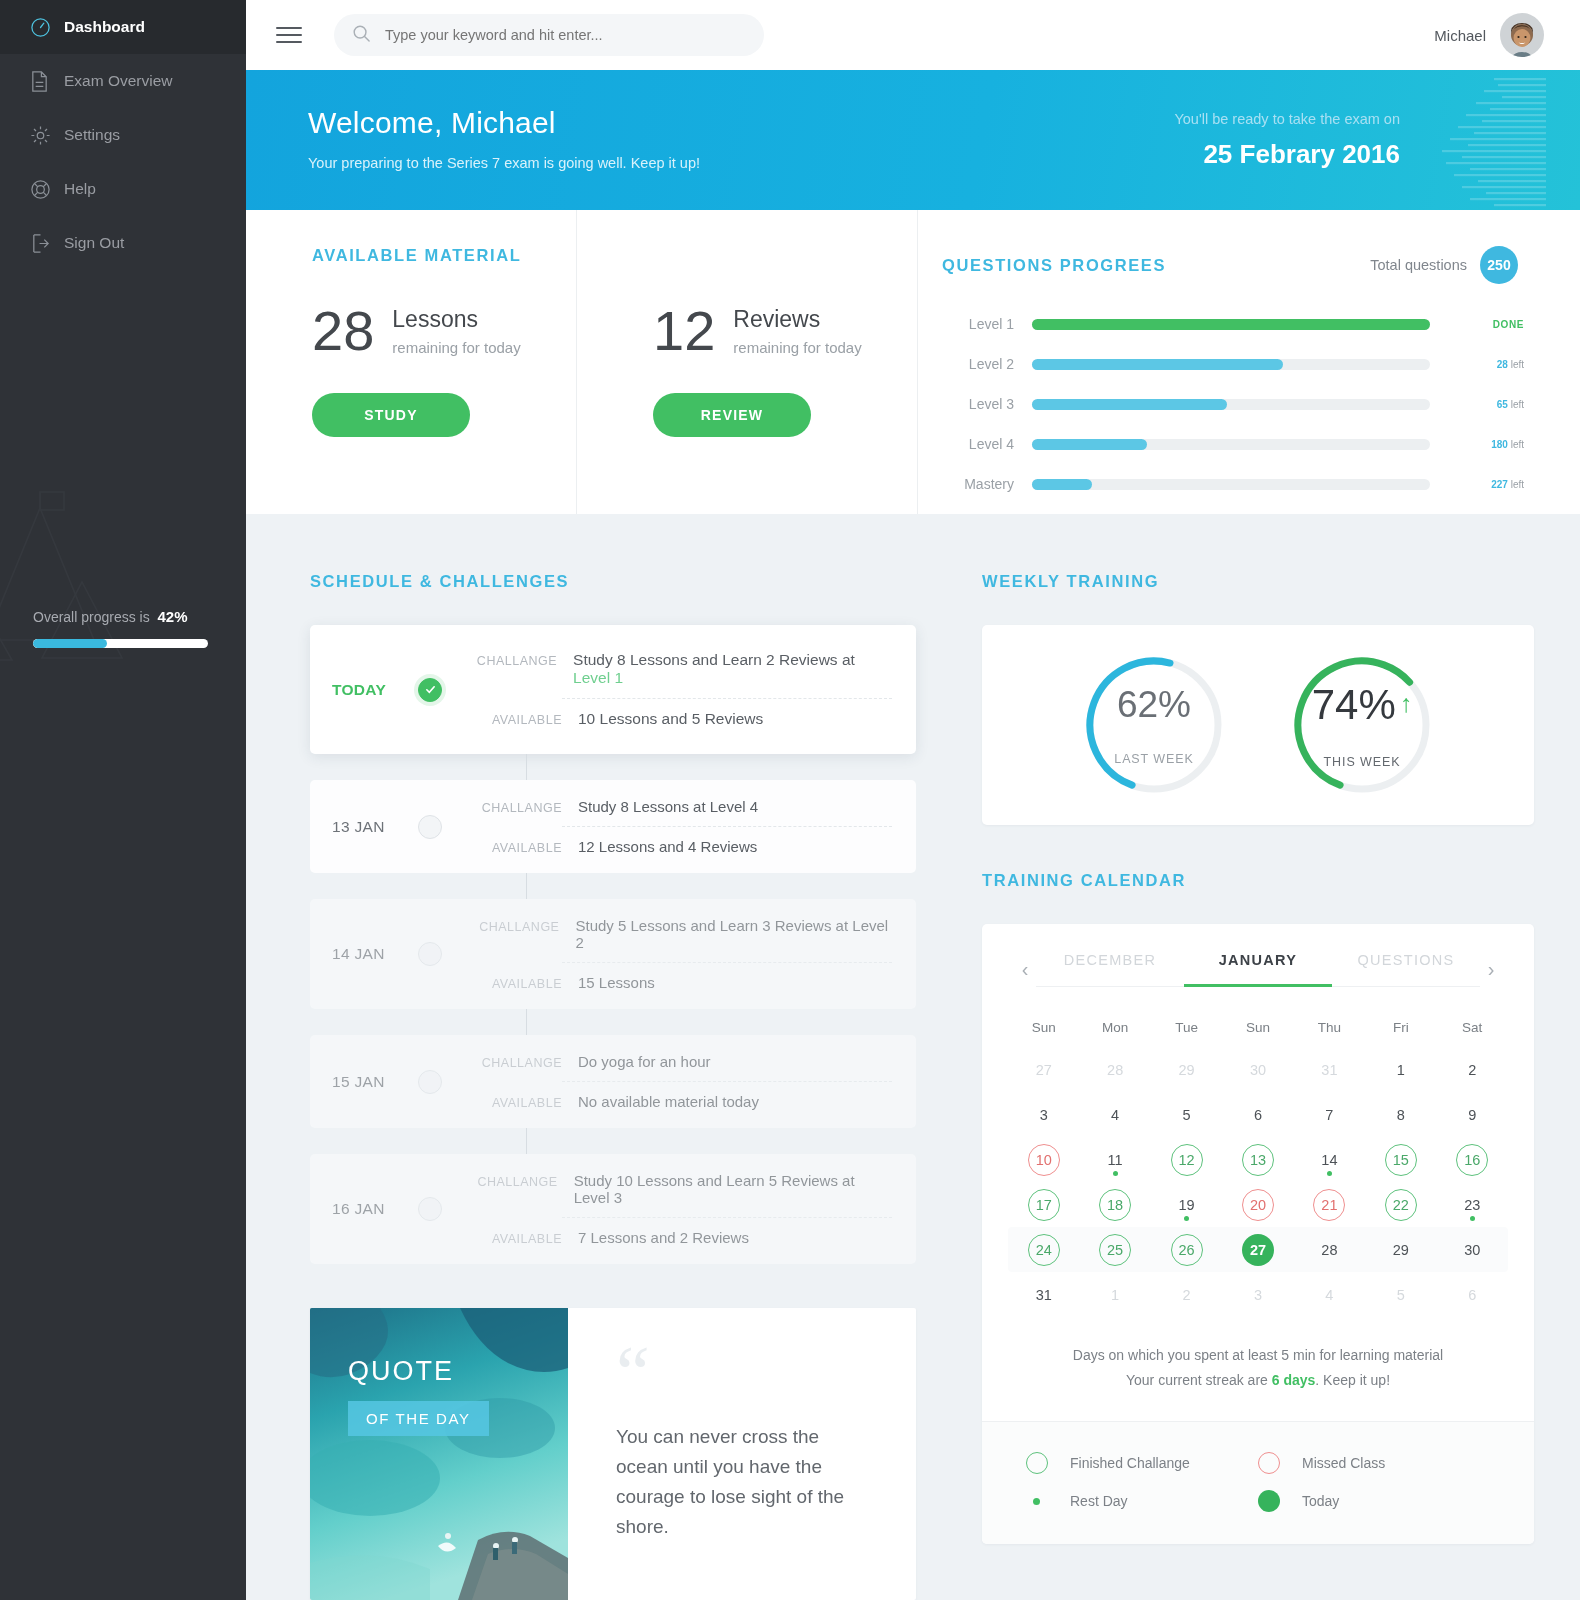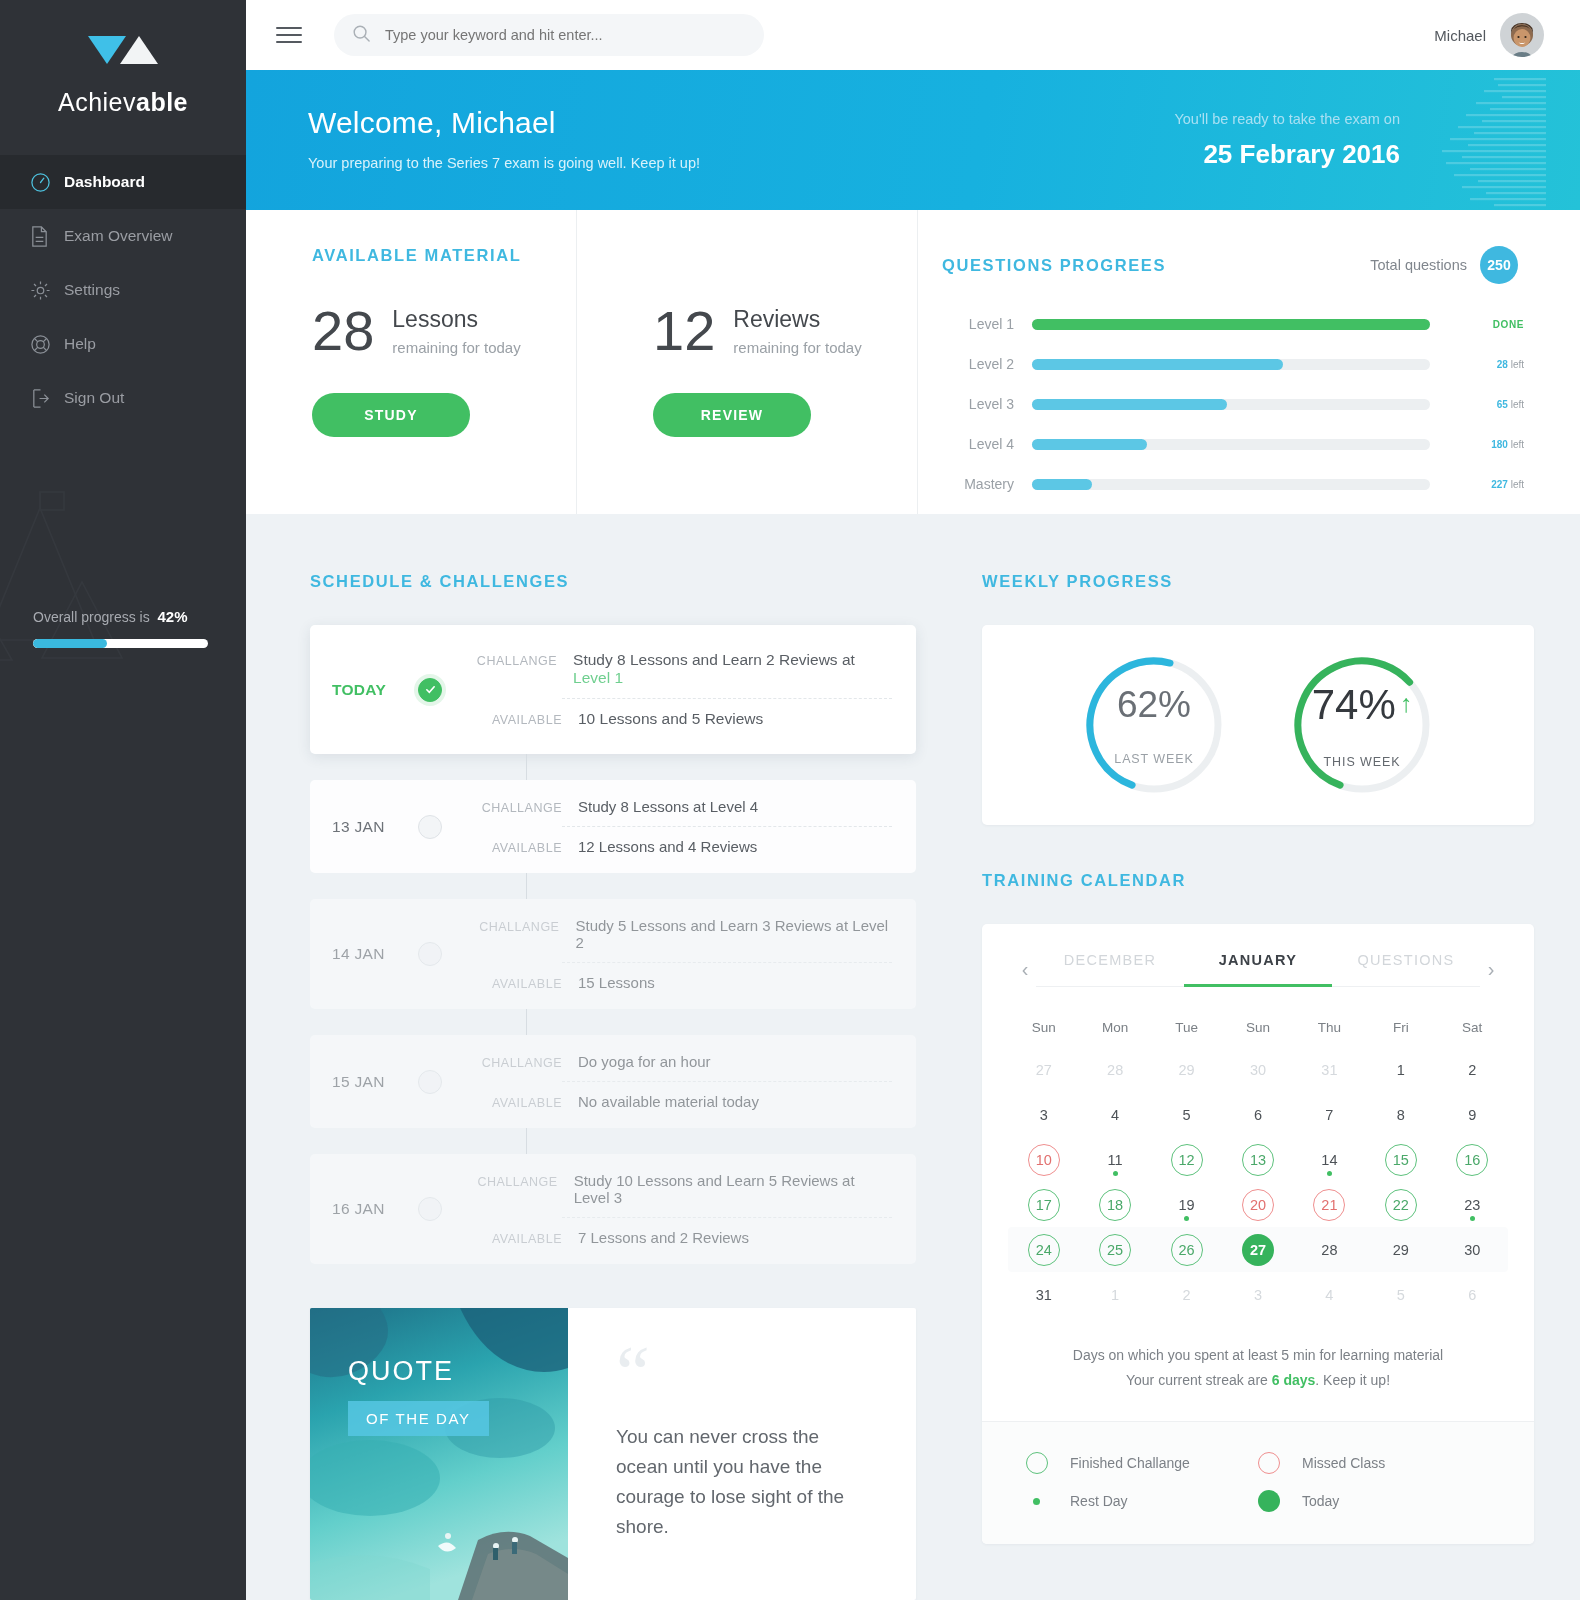--- a/index.html
+++ b/index.html
@@ -235,29 +235,20 @@
     <svg class="mountain" width="230" height="180" viewBox="0 0 230 180">
       <g fill="none" stroke="#3b3f45" stroke-width="1.6">
         <path d="M58 18 L112 150 L4 150 Z"></path>
         <path d="M100 92 L140 168 L60 168 Z"></path>
         <path d="M-10 100 L30 170 L-50 170 Z"></path>
         <path d="M58 18 L58 2"></path>
         <rect x="58" y="2" width="24" height="18"></rect>
       </g>
     </svg>
 
-    <div class="logo-wrap">
-      <div class="logo-mark">
-        <svg width="74" height="40" viewBox="0 0 74 40">
-          <path d="M2 2 L40 2 L21 30 Z" fill="#3fc0e8"></path>
-          <path d="M34 30 L53 2 L72 30 Z" fill="#f2f4f5"></path>
-        </svg>
-      </div>
-      <div class="logo-text"><span>Achiev</span><b>able</b></div>
-    </div>
 
     <nav class="nav">
       <div class="nav-item active">
         <span class="nav-ico">
           <svg width="21" height="21" viewBox="0 0 22 22" fill="none" stroke="#4ec3e0" stroke-width="1.3">
               <circle cx="11" cy="11" r="9"></circle>
               <path d="M11 11 L14.5 6.5" stroke-linecap="round"></path>
             </svg>
         </span>
         <span>Dashboard</span>
@@ -580,21 +571,21 @@
           </div>
           <div class="quote-body">
             <div class="q-mark">“</div>
             <div class="q-text">You can never cross the ocean until you have the courage to lose sight of the shore.</div>
 
           </div>
         </div>
       </div>
 
       <div class="col-right">
-        <div class="sect-title">WEEKLY PROGRESS</div>
+        <div class="sect-title">WEEKLY TRAINING</div>
         <div class="weekly-card">
           <div class="donut">
             <svg width="150" height="150" viewBox="0 0 150 150">
               <circle cx="75" cy="75" r="64" fill="none" stroke="#eceff1" stroke-width="7"></circle>
               <circle id="arc-last" cx="75" cy="75" r="64" fill="none" stroke="#2cb6dd" stroke-width="7" stroke-linecap="round" transform="rotate(110 75 75)" stroke-dasharray="194.46709853133106 402.1238596594935"></circle>
             </svg>
             <div class="ctr">
               <div class="pct">62%</div>
               <div class="cap">LAST WEEK</div>
             </div>

